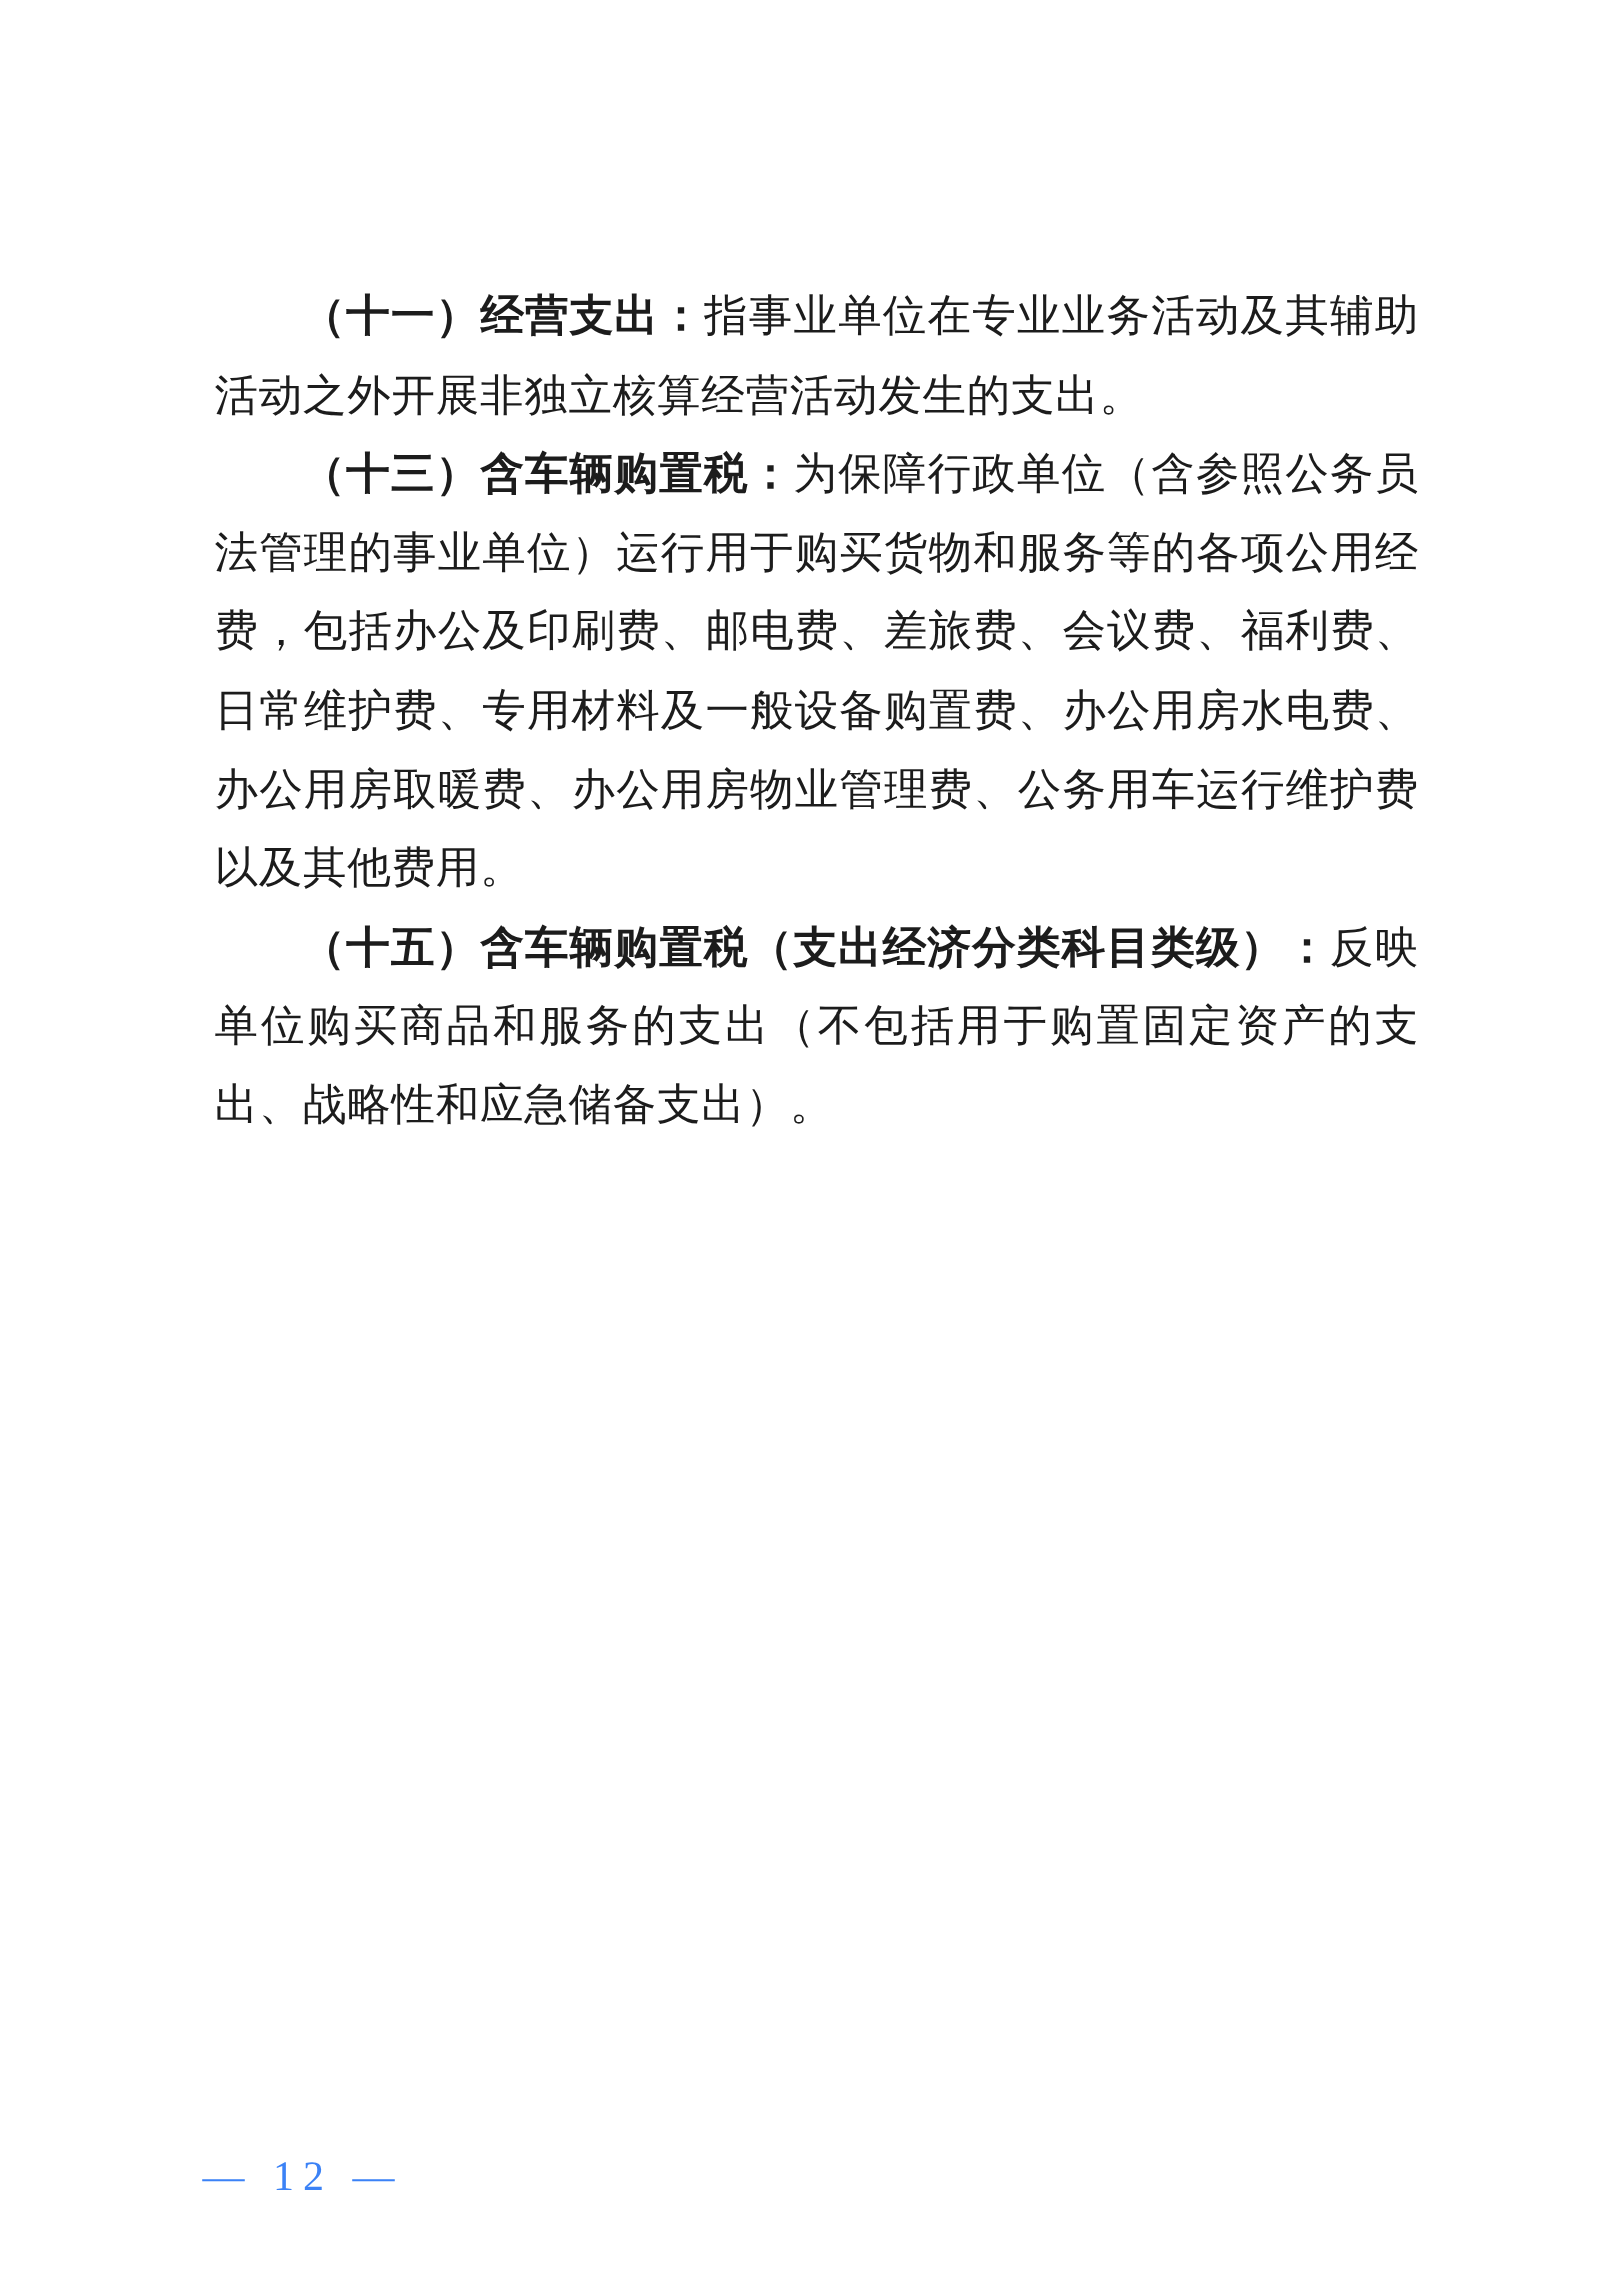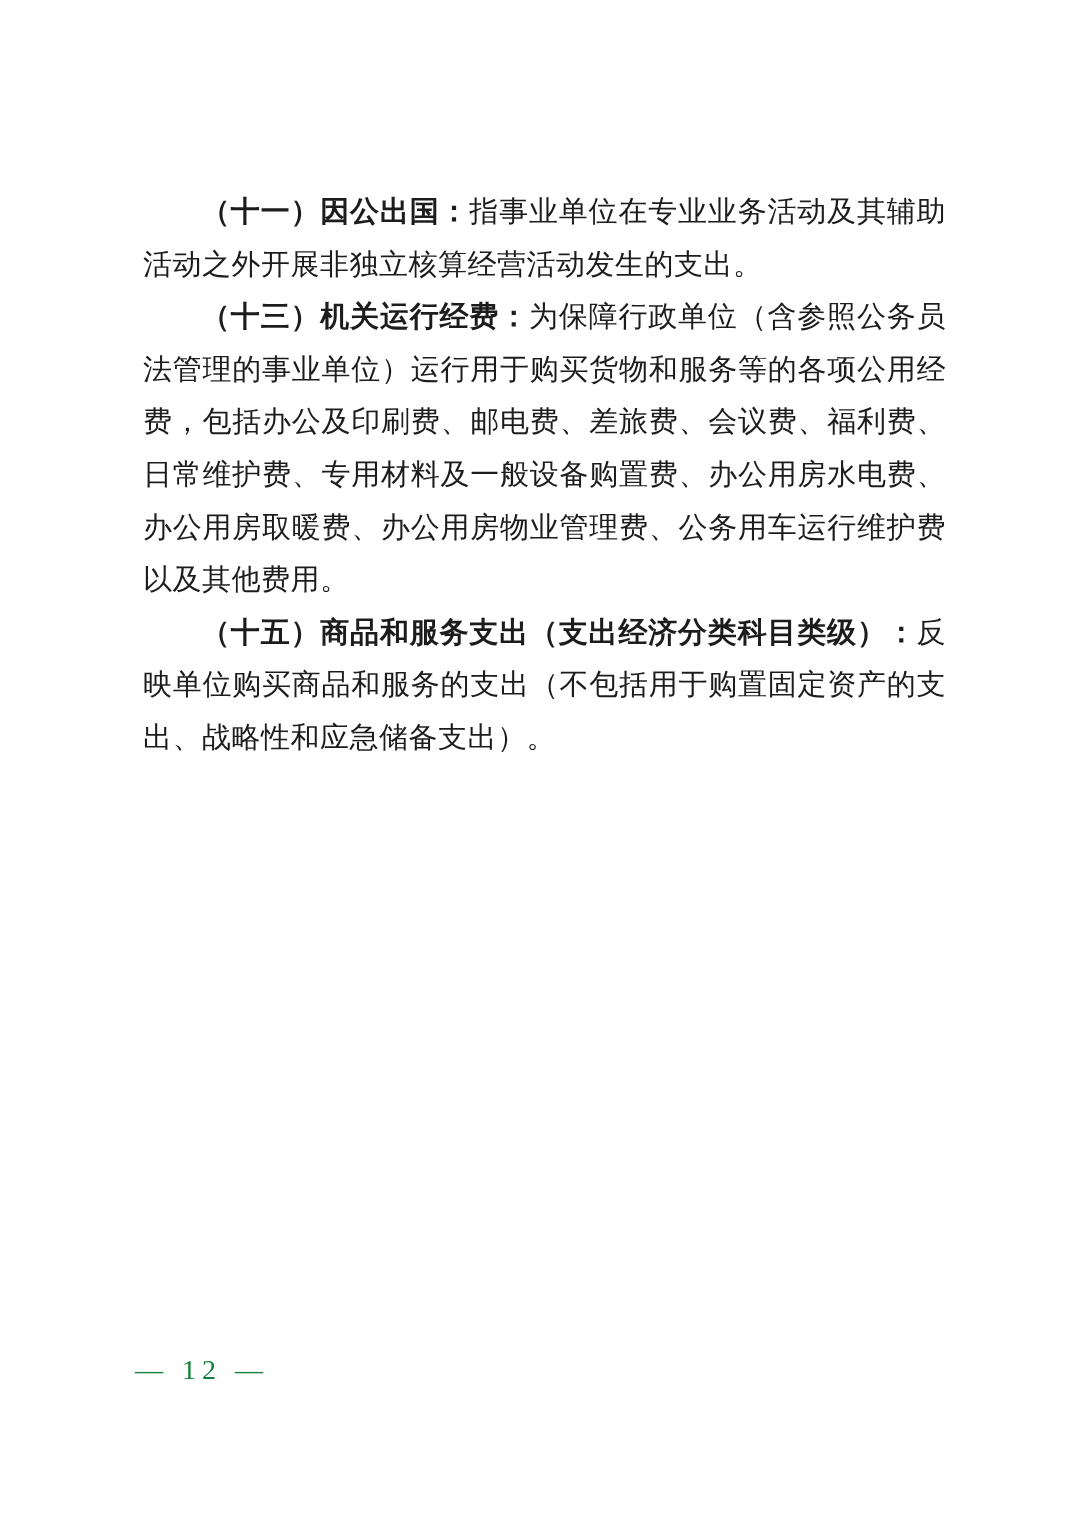--- a/index.html
+++ b/index.html
@@ -38,39 +38,39 @@
     margin: 0;
     padding: 0;
     text-indent: 2em;
   }
   .lead {
     font-weight: bold;
   }
   .footer {
     position: absolute;
     left: 135px;
-    top: 1354px;
-    color: #15803d;
+    top: 1436px;
+    color: #3b82f6;
     font-size: 28px;
     letter-spacing: 6px;
     font-family: "Liberation Serif", "DejaVu Serif", serif;
   }
 </style>
 </head>
 <body>
 
 <div class="page">
 
   <div class="content">
 
-    <p><span class="lead">（十一）因公出国：</span><span>指事业单位在专业业务活动及其辅助活动之外开展非独立核算经营活动发生的支出。</span></p>
+    <p><span class="lead">（十一）经营支出：</span><span>指事业单位在专业业务活动及其辅助活动之外开展非独立核算经营活动发生的支出。</span></p>
 
 
-    <p><span class="lead">（十三）机关运行经费：</span><span>为保障行政单位（含参照公务员法管理的事业单位）运行用于购买货物和服务等的各项公用经费，包括办公及印刷费、邮电费、差旅费、会议费、福利费、日常维护费、专用材料及一般设备购置费、办公用房水电费、办公用房取暖费、办公用房物业管理费、公务用车运行维护费以及其他费用。</span></p>
+    <p><span class="lead">（十三）含车辆购置税：</span><span>为保障行政单位（含参照公务员法管理的事业单位）运行用于购买货物和服务等的各项公用经费，包括办公及印刷费、邮电费、差旅费、会议费、福利费、日常维护费、专用材料及一般设备购置费、办公用房水电费、办公用房取暖费、办公用房物业管理费、公务用车运行维护费以及其他费用。</span></p>
 
 
-    <p><span class="lead">（十五）商品和服务支出（支出经济分类科目类级）：</span><span>反映单位购买商品和服务的支出（不包括用于购置固定资产的支出、战略性和应急储备支出）。</span></p>
+    <p><span class="lead">（十五）含车辆购置税（支出经济分类科目类级）：</span><span>反映单位购买商品和服务的支出（不包括用于购置固定资产的支出、战略性和应急储备支出）。</span></p>
 
   </div>
 
   <div class="footer">— 12 —</div>
 
 </div>
 
 </body></html>

